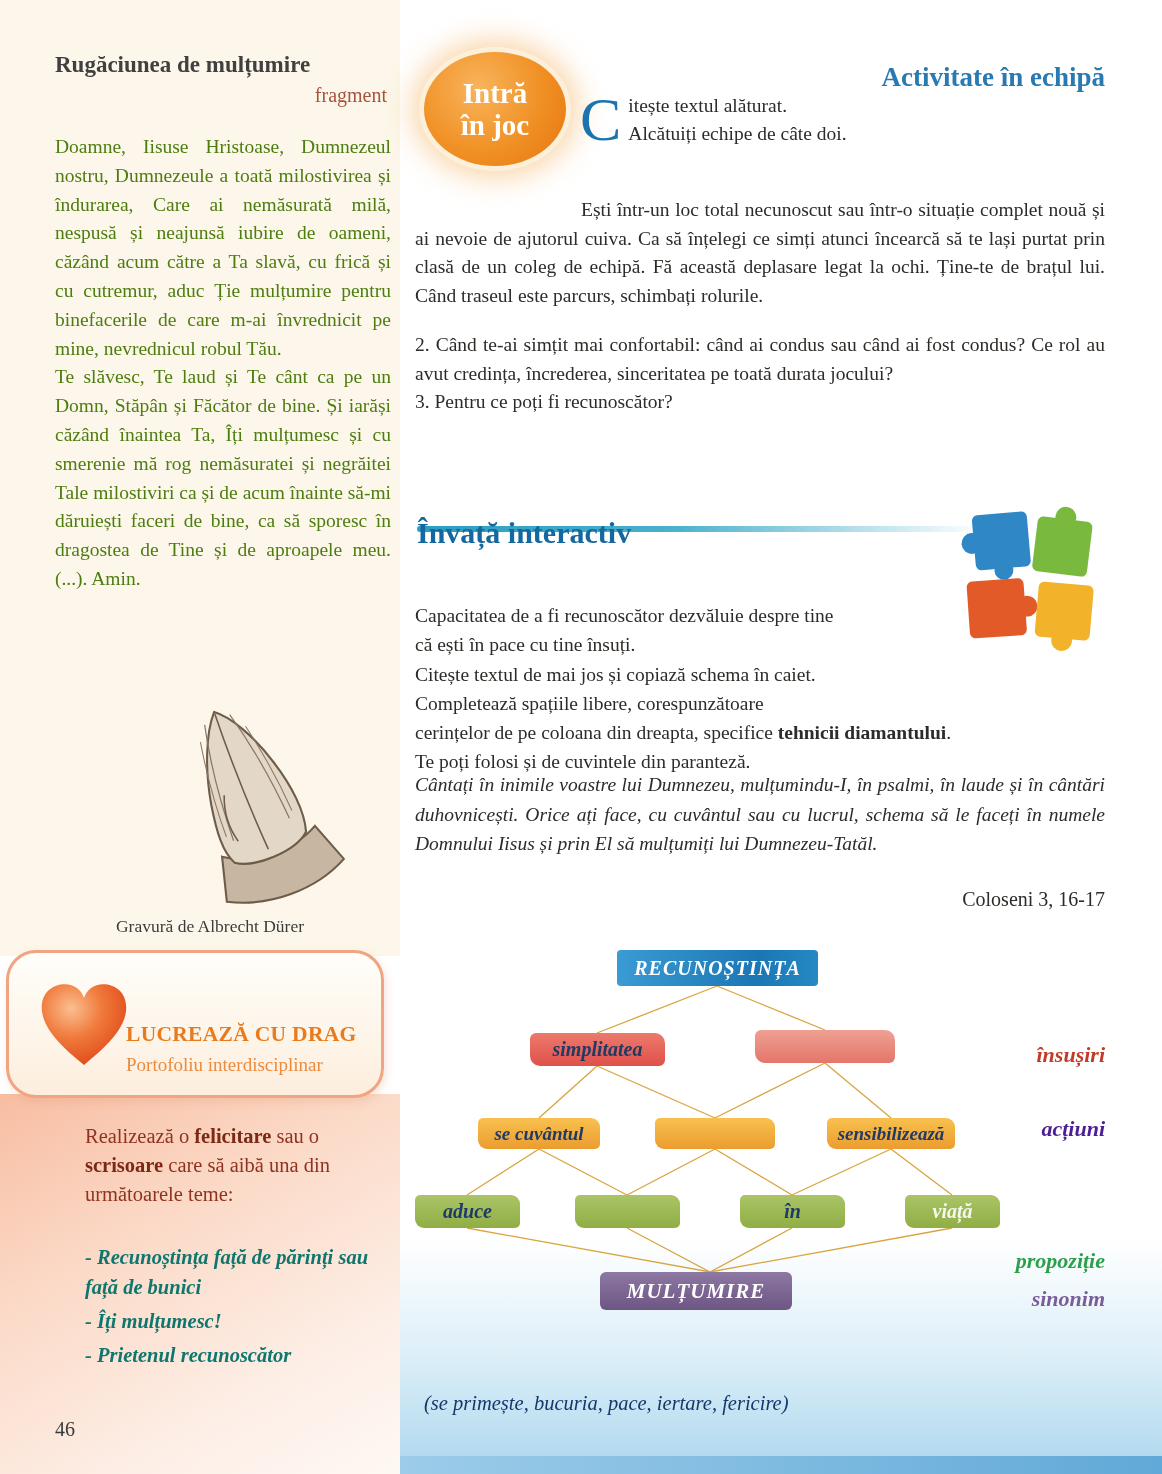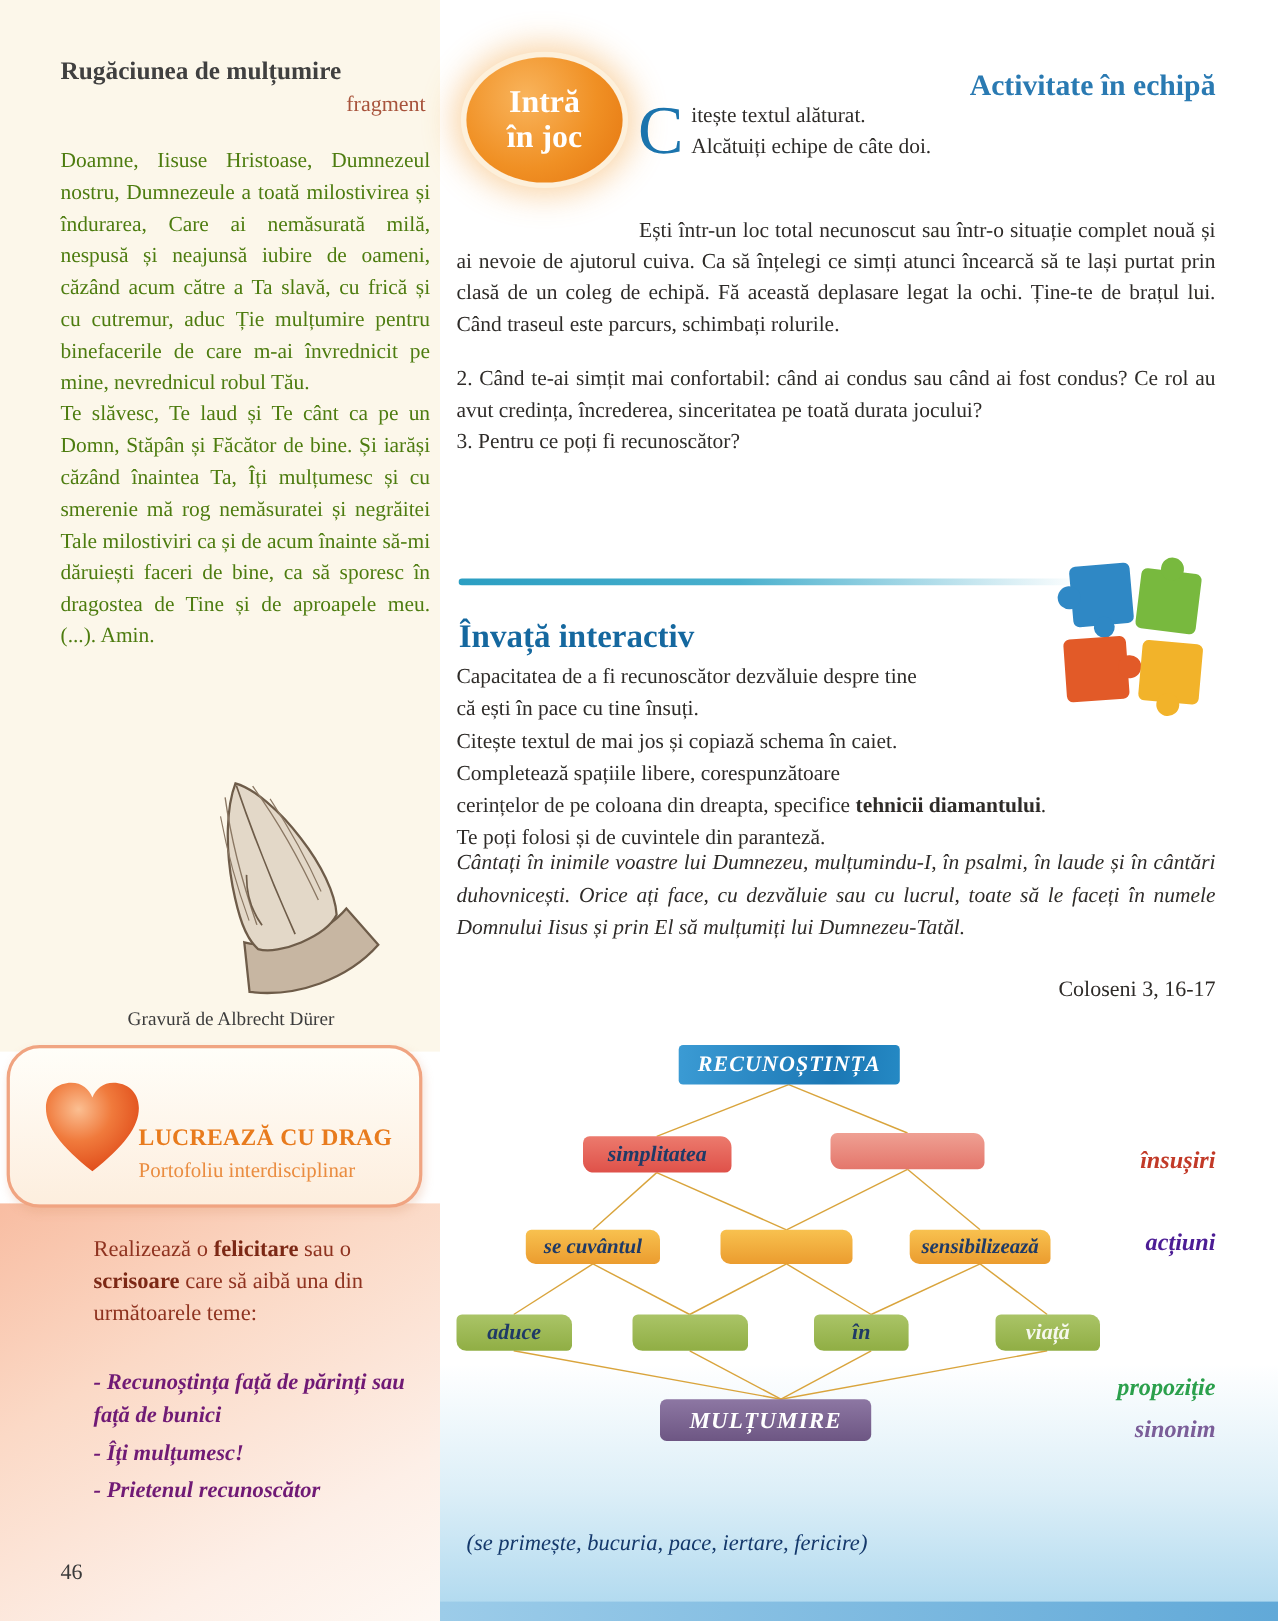--- a/index.html
+++ b/index.html
@@ -20,41 +20,41 @@
   #caption{left:40px;top:916px;width:340px;text-align:center;font-size:17.5px;color:#3c3c3c;}
   #work-box{left:6px;top:950px;width:378px;height:148px;border:3px solid #f0a481;border-radius:30px;
             background:linear-gradient(180deg,#fffef9 0%,#fdeede 100%);box-sizing:border-box;
             box-shadow:2px 4px 8px rgba(220,150,110,0.25);}
   #heart{left:36px;top:980px;width:96px;height:92px;}
   #work-title{left:126px;top:1022px;width:262px;font-size:21.5px;font-weight:bold;color:#e87b1d;letter-spacing:0.3px;}
   #work-subtitle{left:126px;top:1054px;width:262px;font-size:19px;color:#ea8c3f;}
   #task-intro{left:85px;top:1122px;width:288px;font-size:20.5px;line-height:29px;color:#8f3320;}
   #task-intro b{color:#7c2815;}
   #task-themes{left:85px;top:1242px;width:288px;font-size:20.5px;line-height:30px;
-               color:#701a75;font-style:italic;font-weight:bold;}
+               color:#0f766e;font-style:italic;font-weight:bold;}
   #task-themes div{margin-bottom:4px;}
   #page-number{left:55px;top:1418px;font-size:20px;color:#3a3a3a;}
 
   
   #badge{left:424px;top:52px;width:142px;height:114px;border-radius:50%;
          background:radial-gradient(circle at 38% 32%, #f9b45c 0%, #f09024 55%, #e4740f 100%);
          display:flex;flex-direction:column;align-items:center;justify-content:center;
          color:#fff;font-weight:bold;font-size:29px;line-height:1.12;
          box-shadow:0 0 0 5px rgba(253,240,220,0.95), 0 0 28px 12px rgba(243,164,66,0.45);}
   #team-heading{left:700px;top:62px;width:405px;text-align:right;font-size:27px;color:#2a7ab2;font-weight:bold;}
   #intro-block{left:580px;top:92px;width:527px;font-size:19.5px;line-height:28px;}
   .dropcap{float:left;font-size:62px;line-height:54px;color:#1b74ad;padding-right:7px;}
   #game-para{left:415px;top:196px;width:690px;text-align:justify;text-indent:166px;
              font-size:19.5px;line-height:28.6px;}
   #questions{left:415px;top:331px;width:690px;text-align:justify;font-size:19.5px;line-height:28.6px;}
 
   
   #rule{left:417px;top:526px;width:566px;height:6px;border-radius:3px;
         background:linear-gradient(to right,#2b9ec2 0%,#49b0cd 45%,rgba(180,225,238,0) 100%);}
-  #interactive-heading{left:417px;top:562px;font-size:30px;font-weight:bold;color:#15689f;}
+  #interactive-heading{left:417px;top:516px;font-size:30px;font-weight:bold;color:#15689f;}
   #puzzle{left:956px;top:500px;width:148px;height:152px;}
   #interactive-lines{left:415px;top:601px;width:690px;font-size:19.5px;line-height:29.3px;}
   #quote{left:415px;top:770px;width:690px;font-style:italic;text-align:justify;
          font-size:19.5px;line-height:29.5px;}
   #quote-ref{left:415px;top:888px;width:690px;text-align:right;font-size:20px;}
 
   
   #wash{left:400px;top:1240px;width:762px;height:234px;z-index:0;
         background:linear-gradient(to bottom, rgba(199,229,244,0) 0%, rgba(185,222,240,0.5) 50%, rgba(157,208,235,0.85) 100%);}
   #bottom-strip{left:400px;top:1456px;width:762px;height:18px;z-index:2;
@@ -187,21 +187,21 @@
 
   <div class="abs" id="interactive-lines">
     <div>Capacitatea de a fi recunoscător dezvăluie despre tine</div>
     <div>că ești în pace cu tine însuți.</div>
     <div>Citește textul de mai jos și copiază schema în caiet.</div>
     <div>Completează spațiile libere, corespunzătoare</div>
     <div><span>cerințelor de pe coloana din dreapta, specifice </span><b>tehnicii diamantului</b><span>.</span></div>
     <div>Te poți folosi și de cuvintele din paranteză.</div>
   </div>
 
-  <div class="abs" id="quote">Cântați în inimile voastre lui Dumnezeu, mulțumindu-I, în psalmi, în laude și în cântări duhovnicești. Orice ați face, cu dezvăluie sau cu lucrul, toate să le faceți în numele Domnului Iisus și prin El să mulțumiți lui Dumnezeu-Tatăl.</div>
+  <div class="abs" id="quote">Cântați în inimile voastre lui Dumnezeu, mulțumindu-I, în psalmi, în laude și în cântări duhovnicești. Orice ați face, cu cuvântul sau cu lucrul, schema să le faceți în numele Domnului Iisus și prin El să mulțumiți lui Dumnezeu-Tatăl.</div>
   <div class="abs" id="quote-ref">Coloseni 3, 16-17</div>
 
   <div class="abs" id="diagram">
     <svg width="712" height="420">
       <g stroke="#d9a43c" stroke-width="1.3">
         <line x1="309" y1="41" x2="189" y2="88"></line>
           <line x1="309" y1="41" x2="417" y2="85"></line>
         <line x1="189" y1="121" x2="131" y2="173"></line>
           <line x1="189" y1="121" x2="307" y2="173"></line>
         <line x1="417" y1="118" x2="307" y2="173"></line>
@@ -219,21 +219,21 @@
       </g>
     </svg>
     <div class="dbox blue" style="left:209px;top:5px;width:201px;height:36px;">RECUNOȘTINȚA</div>
     <div class="dbox red" style="left:122px;top:88px;width:135px;height:33px;">simplitatea</div>
     <div class="dbox red empty" style="left:347px;top:85px;width:140px;height:33px;"></div>
     <div class="dbox orange" style="left:70px;top:173px;width:122px;height:31px;">se cuvântul</div>
     <div class="dbox orange" style="left:247px;top:173px;width:120px;height:31px;"></div>
     <div class="dbox orange" style="left:419px;top:173px;width:128px;height:31px;">sensibilizează</div>
     <div class="dbox green" style="left:7px;top:250px;width:105px;height:33px;">aduce</div>
     <div class="dbox green" style="left:167px;top:250px;width:105px;height:33px;"></div>
-    <div class="dbox green" style="left:332px;top:250px;width:86px;height:33px;">în</div>
+    <div class="dbox green" style="left:332px;top:250px;width:105px;height:33px;">în</div>
     <div class="dbox green lighttext" style="left:497px;top:250px;width:95px;height:33px;">viață</div>
     <div class="dbox purple" style="left:192px;top:327px;width:192px;height:38px;">MULȚUMIRE</div>
   </div>
 
   <div class="side-label" id="label-row2">însușiri</div>
   <div class="side-label" id="label-row3">acțiuni</div>
   <div class="side-label" id="label-row4">propoziție</div>
   <div class="side-label" id="label-bottom">sinonim</div>
 
   <div class="abs" id="hint">(se primește, bucuria, pace, iertare, fericire)</div>

